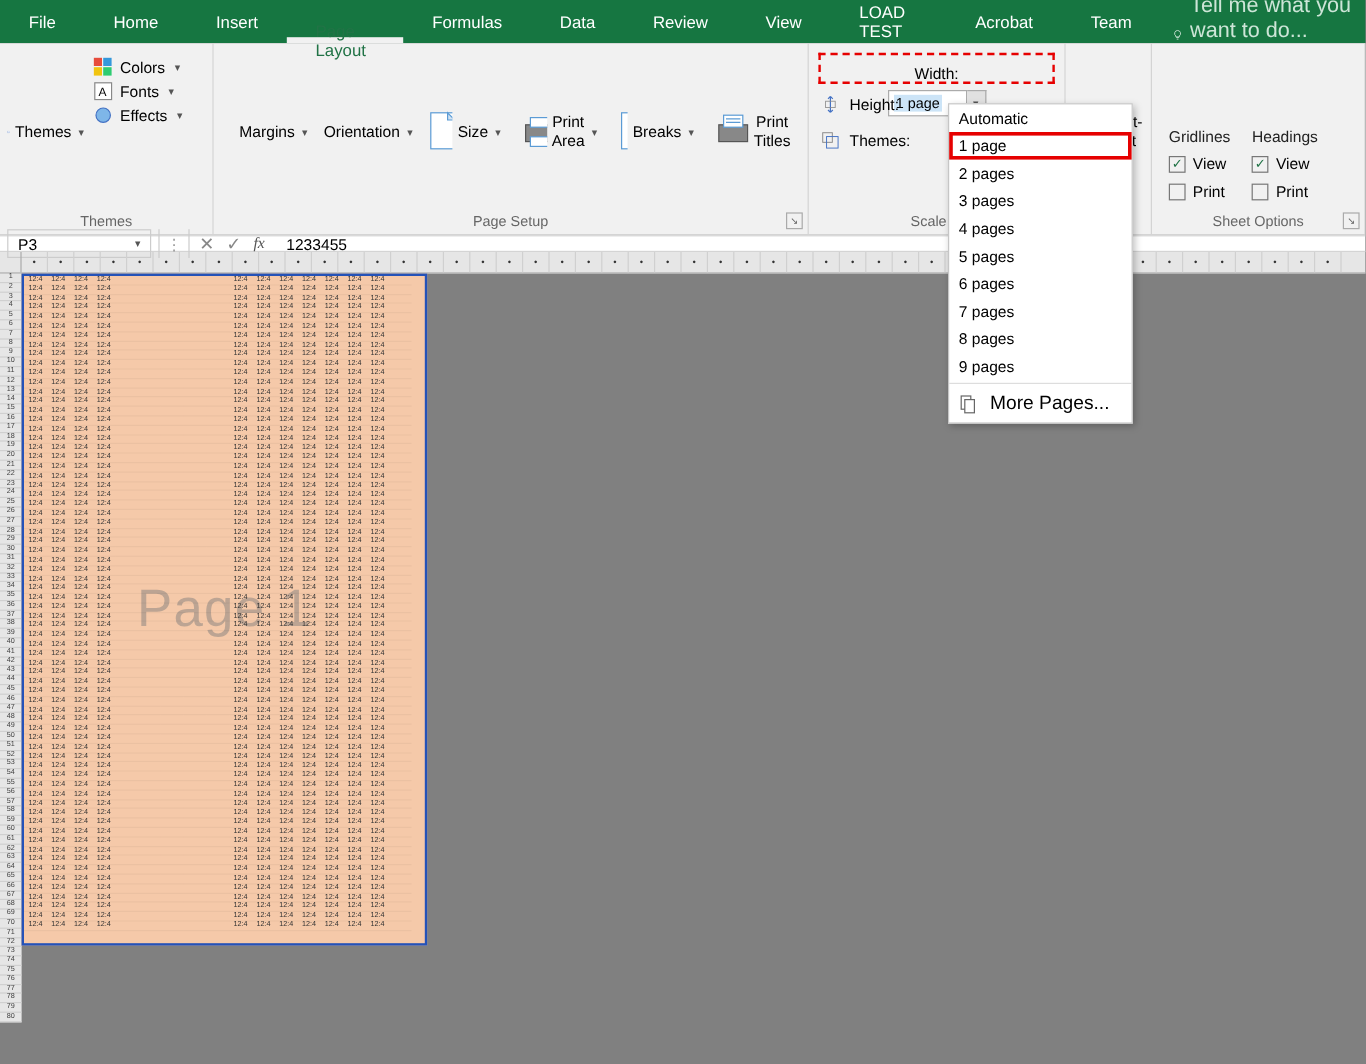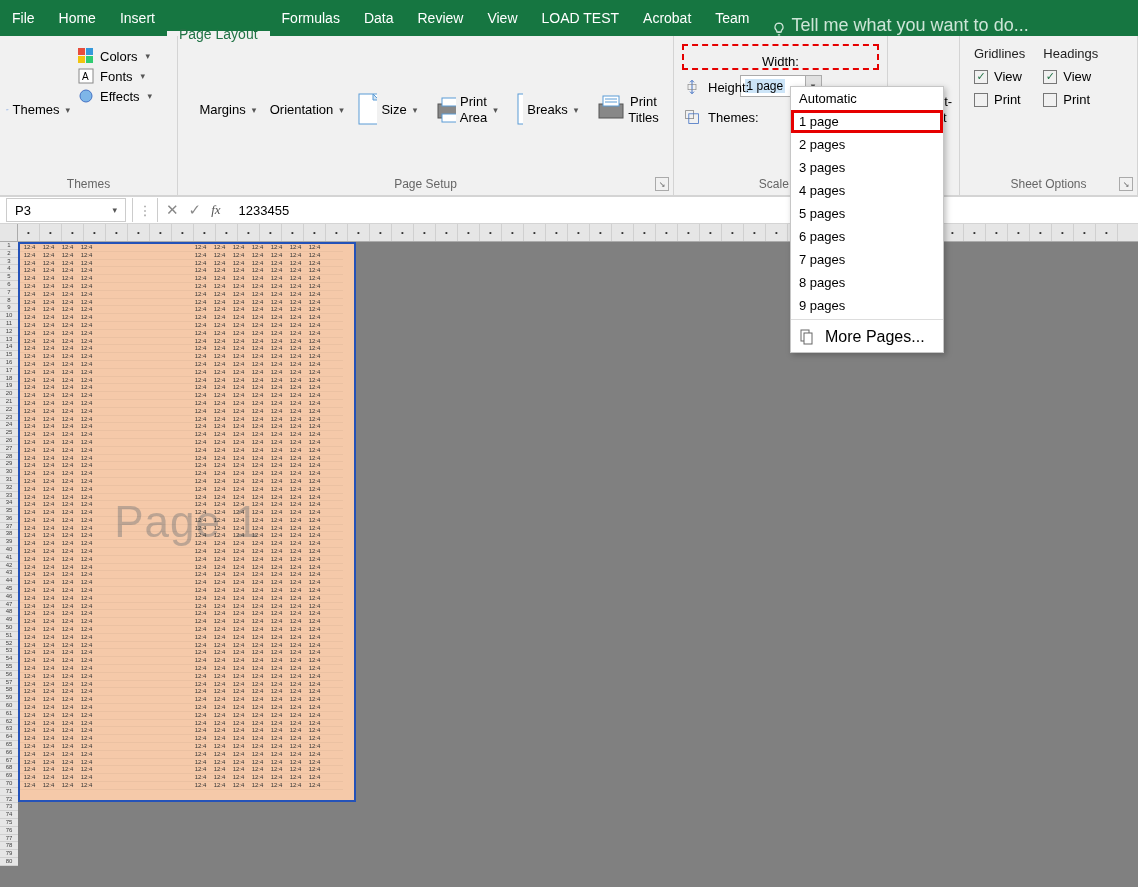--- a/index.html
+++ b/index.html
@@ -1,20 +1,20 @@
 <!DOCTYPE html>
 <html><head>
 <meta charset="utf-8">
 <style>
   * { box-sizing: border-box; margin: 0; padding: 0; }
   body { font-family: "Segoe UI", Arial, sans-serif; font-size: 13px; background: #808080; width: 1138px; height: 887px; overflow: hidden; }
   
   
   .tabs { height: 36px; background: #167641; display: flex; align-items: stretch; color: #fff; }
-  .tab { padding: 0 12px; display: flex; align-items: center; font-size: 14px; cursor: pointer; }
+  .tab { padding: 0 24px; display: flex; align-items: center; font-size: 14px; cursor: pointer; }
   .tab.active { background: #f1f1f1; color: #217346; margin-top: 31px; }
   .tell-me { display: flex; align-items: flex-end; color: #cde5d7; padding-left: 10px; font-size: 18px; }
   .tell-me svg { margin-right: 6px; }
   
   
   .ribbon { height: 160px; background: #f1f1f1; display: flex; border-bottom: 1px solid #d4d4d4; }
   .group { border-right: 1px solid #d4d4d4; display: flex; flex-direction: column; justify-content: space-between; padding: 4px 6px 2px 6px; position: relative; }
   .group-label { text-align: center; font-size: 12px; color: #666; padding: 4px 0 2px 0; }
   .group-body { display: flex; flex: 1; }
   
@@ -25,38 +25,38 @@
   .caret { font-size: 9px; color: #555; margin-left: 2px; }
   
   .scale-group .row { display: flex; align-items: center; gap: 6px; height: 26px; font-size: 13px; }
   .scale-group .input-box { width: 66px; height: 22px; background: #fff; border: 1px solid #ababab; display: flex; align-items: center; padding: 0 4px; font-size: 12px; }
   .scale-group .dd-arrow { width: 16px; height: 22px; background: #e1e1e1; border: 1px solid #ababab; border-left: none; display:flex;align-items:center;justify-content:center;font-size:9px;color:#555; }
   .selected-text { background: #cce4f7; padding: 0 2px; }
   
   .checkbox { width: 14px; height: 14px; border: 1px solid #777; display: inline-flex; align-items: center; justify-content: center; font-size: 11px; color: #217346; }
   
   .sheet-opts { display: flex; gap: 18px; padding: 6px 8px; }
-  .sheet-col { display: flex; flex-direction: column; gap: 8px; font-size: 13px; }
+  .sheet-col { display: flex; flex-direction: column; gap: 8px; font-size: 13px; justify-content: flex-end; }
   .sheet-col .hdr { font-size: 13px; color: #222; }
   .sheet-col .opt { display: flex; align-items: center; gap: 6px; }
   
   .launcher { position: absolute; bottom: 4px; right: 4px; width: 14px; height: 14px; border: 1px solid #aaa; display:flex;align-items:center;justify-content:center;font-size:8px;color:#666;cursor:pointer; }
   
   
   .highlight-dashed { border: 2px dashed #e60000; }
   
   
   .dropdown { position: absolute; top: 86px; left: 790px; width: 154px; background: #fff; border: 1px solid #c6c6c6; box-shadow: 2px 2px 6px rgba(0,0,0,0.25); z-index: 100; }
   .dropdown .item { padding: 4px 8px; font-size: 13px; cursor: pointer; }
   .dropdown .item.selected { outline: 3px solid #e60000; outline-offset: -3px; }
   .dropdown hr { border: none; border-top: 1px solid #ddd; margin: 2px 0; }
   .dropdown .more { display:flex; align-items:center; gap:10px; padding:6px 8px; font-size:16px; cursor:pointer; }
   
   
-  .formula-bar { height: 28px; background: #fff; border-top: 1px solid #d4d4d4; border-bottom: 1px solid #d4d4d4; display: flex; align-items: center; }
+  .formula-bar { height: 14px; background: #fff; border-top: 1px solid #d4d4d4; border-bottom: 1px solid #d4d4d4; display: flex; align-items: center; }
   .name-box { width: 120px; height: 24px; border: 1px solid #ccc; margin: 0 6px; display: flex; align-items: center; padding: 0 8px; justify-content: space-between; font-size: 13px; }
   .fx-controls { display: flex; align-items: center; gap: 10px; padding: 0 8px; color: #888; }
   .fx-controls span { cursor: pointer; }
   .formula-input { flex: 1; padding: 0 10px; font-size: 13px; }
   
   
   .col-headers { height: 18px; background: #e6e6e6; display: flex; border-bottom: 1px solid #ababab; }
   .corner { width: 18px; border-right: 1px solid #ababab; }
   .col-h { width: 22px; border-right: 1px solid #d0d0d0; font-size: 8px; text-align: center; line-height: 18px; color: #333; }
   

